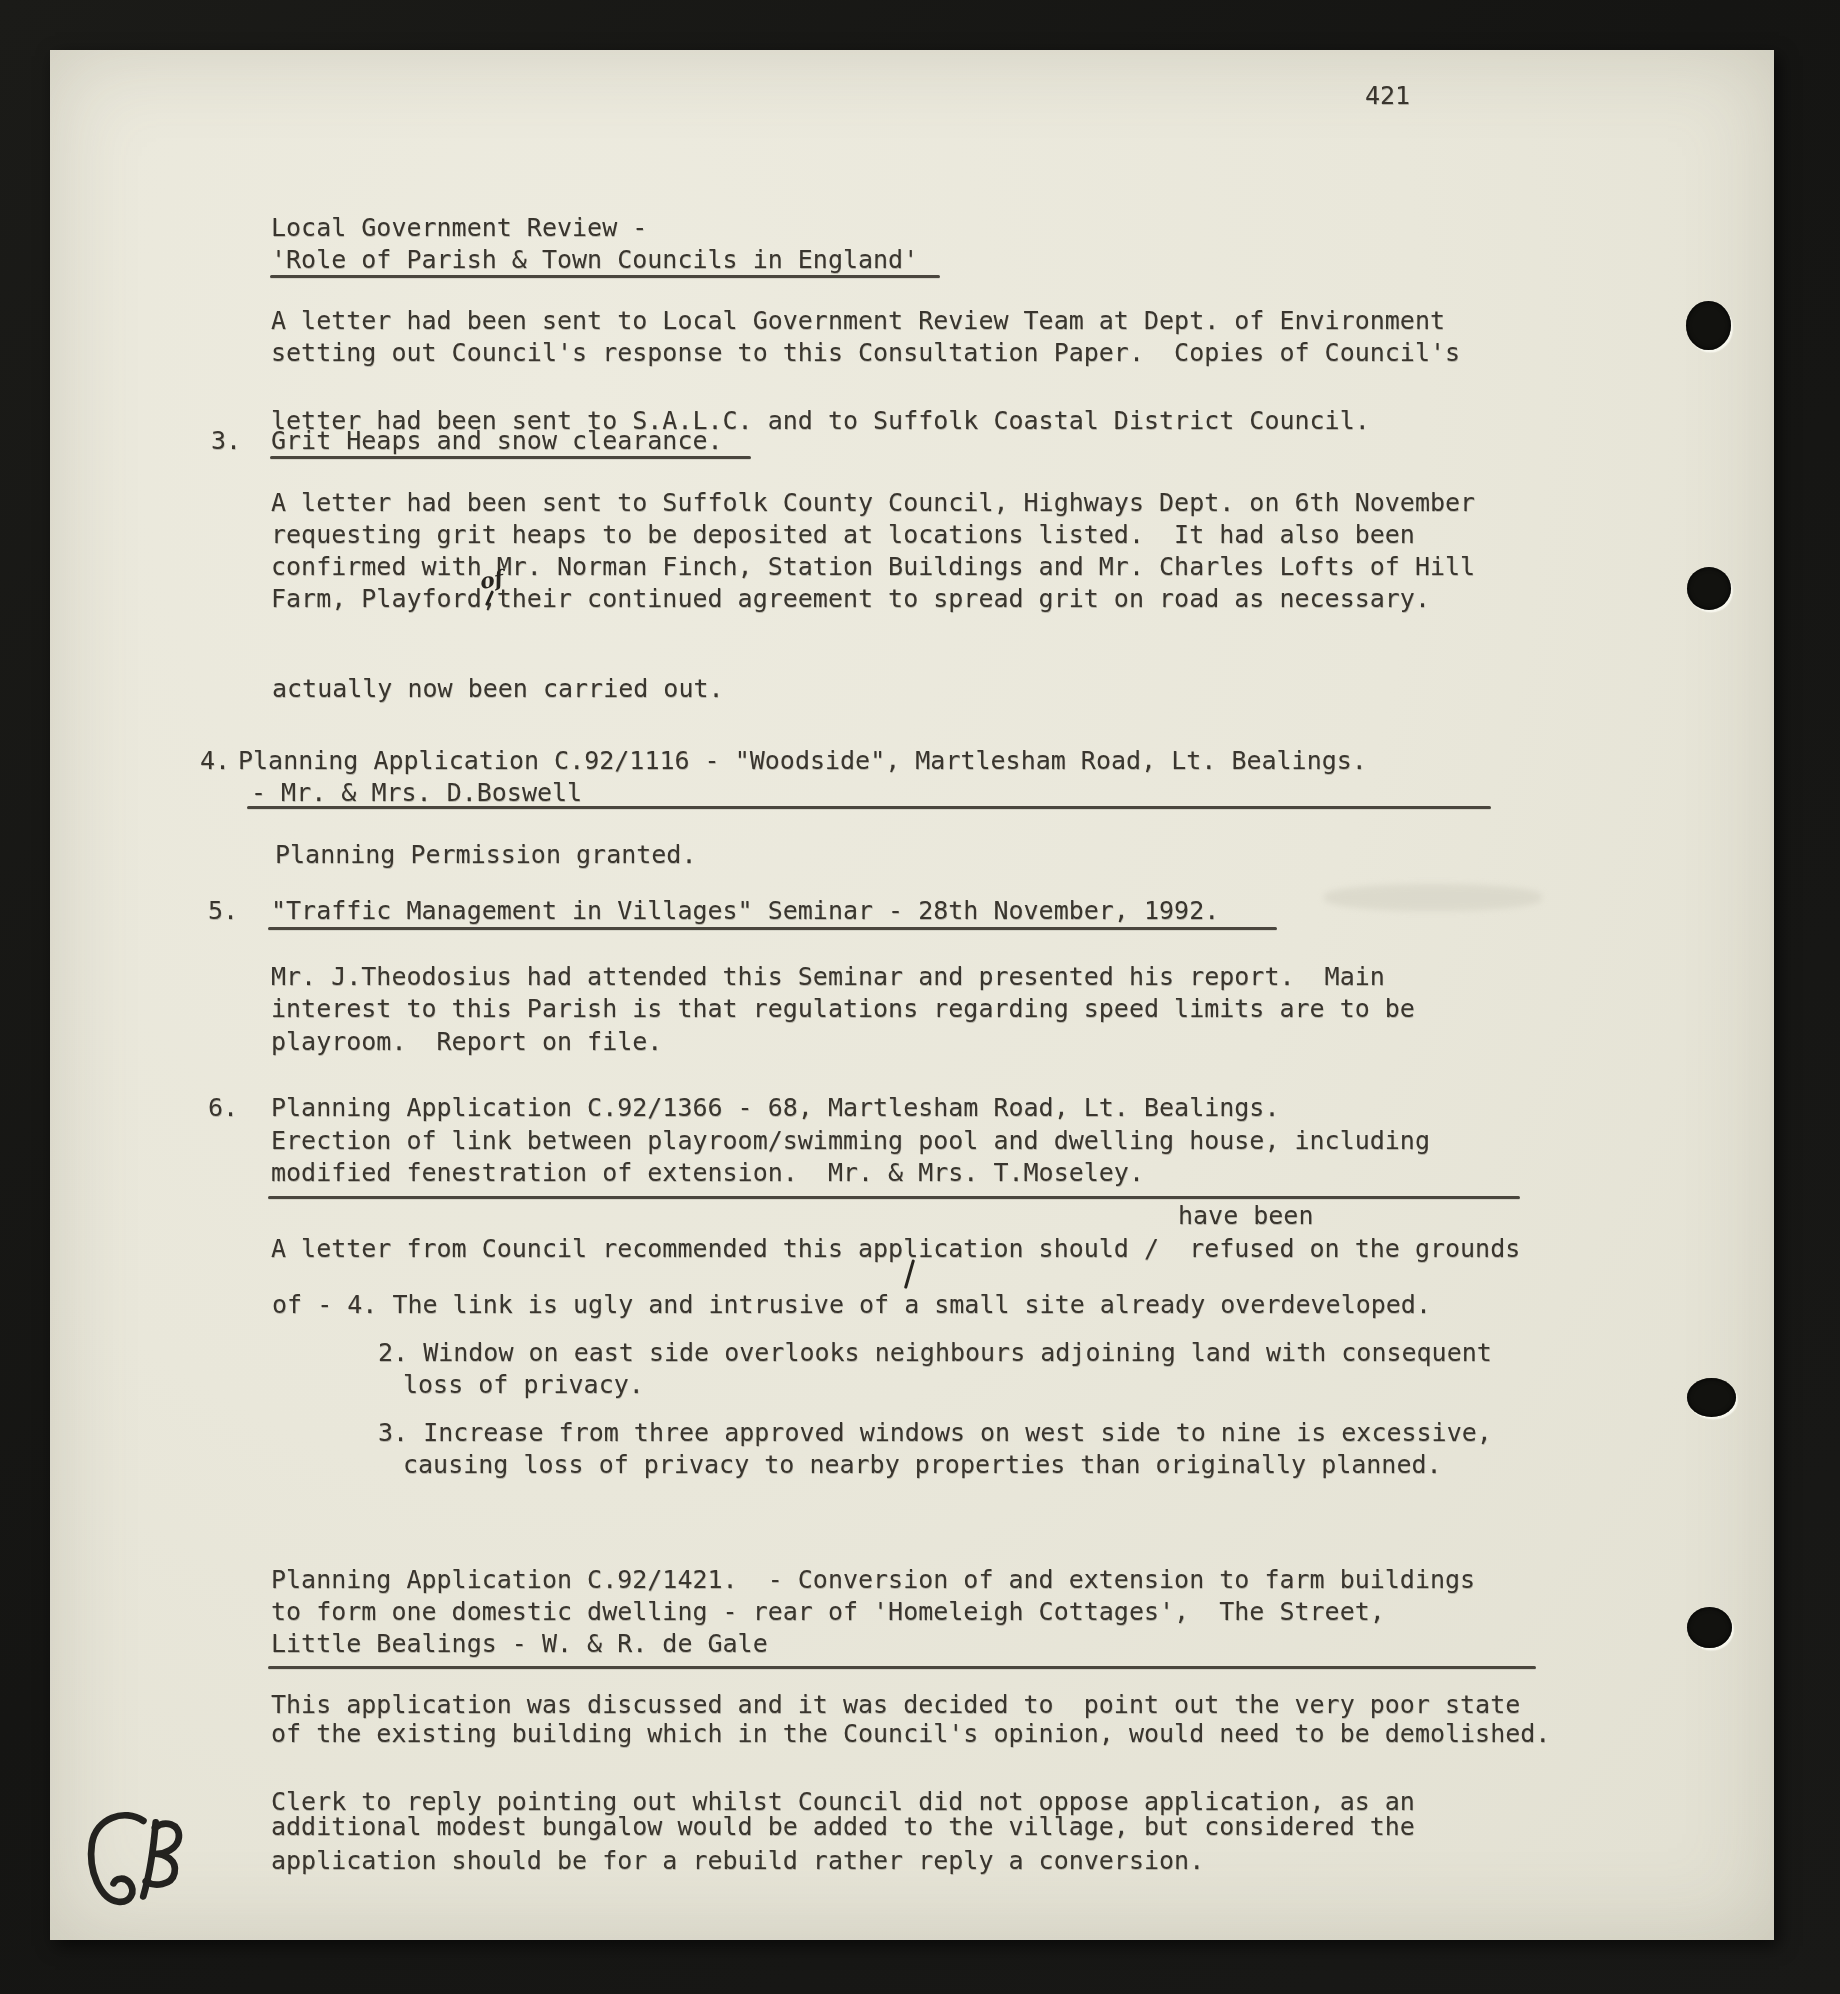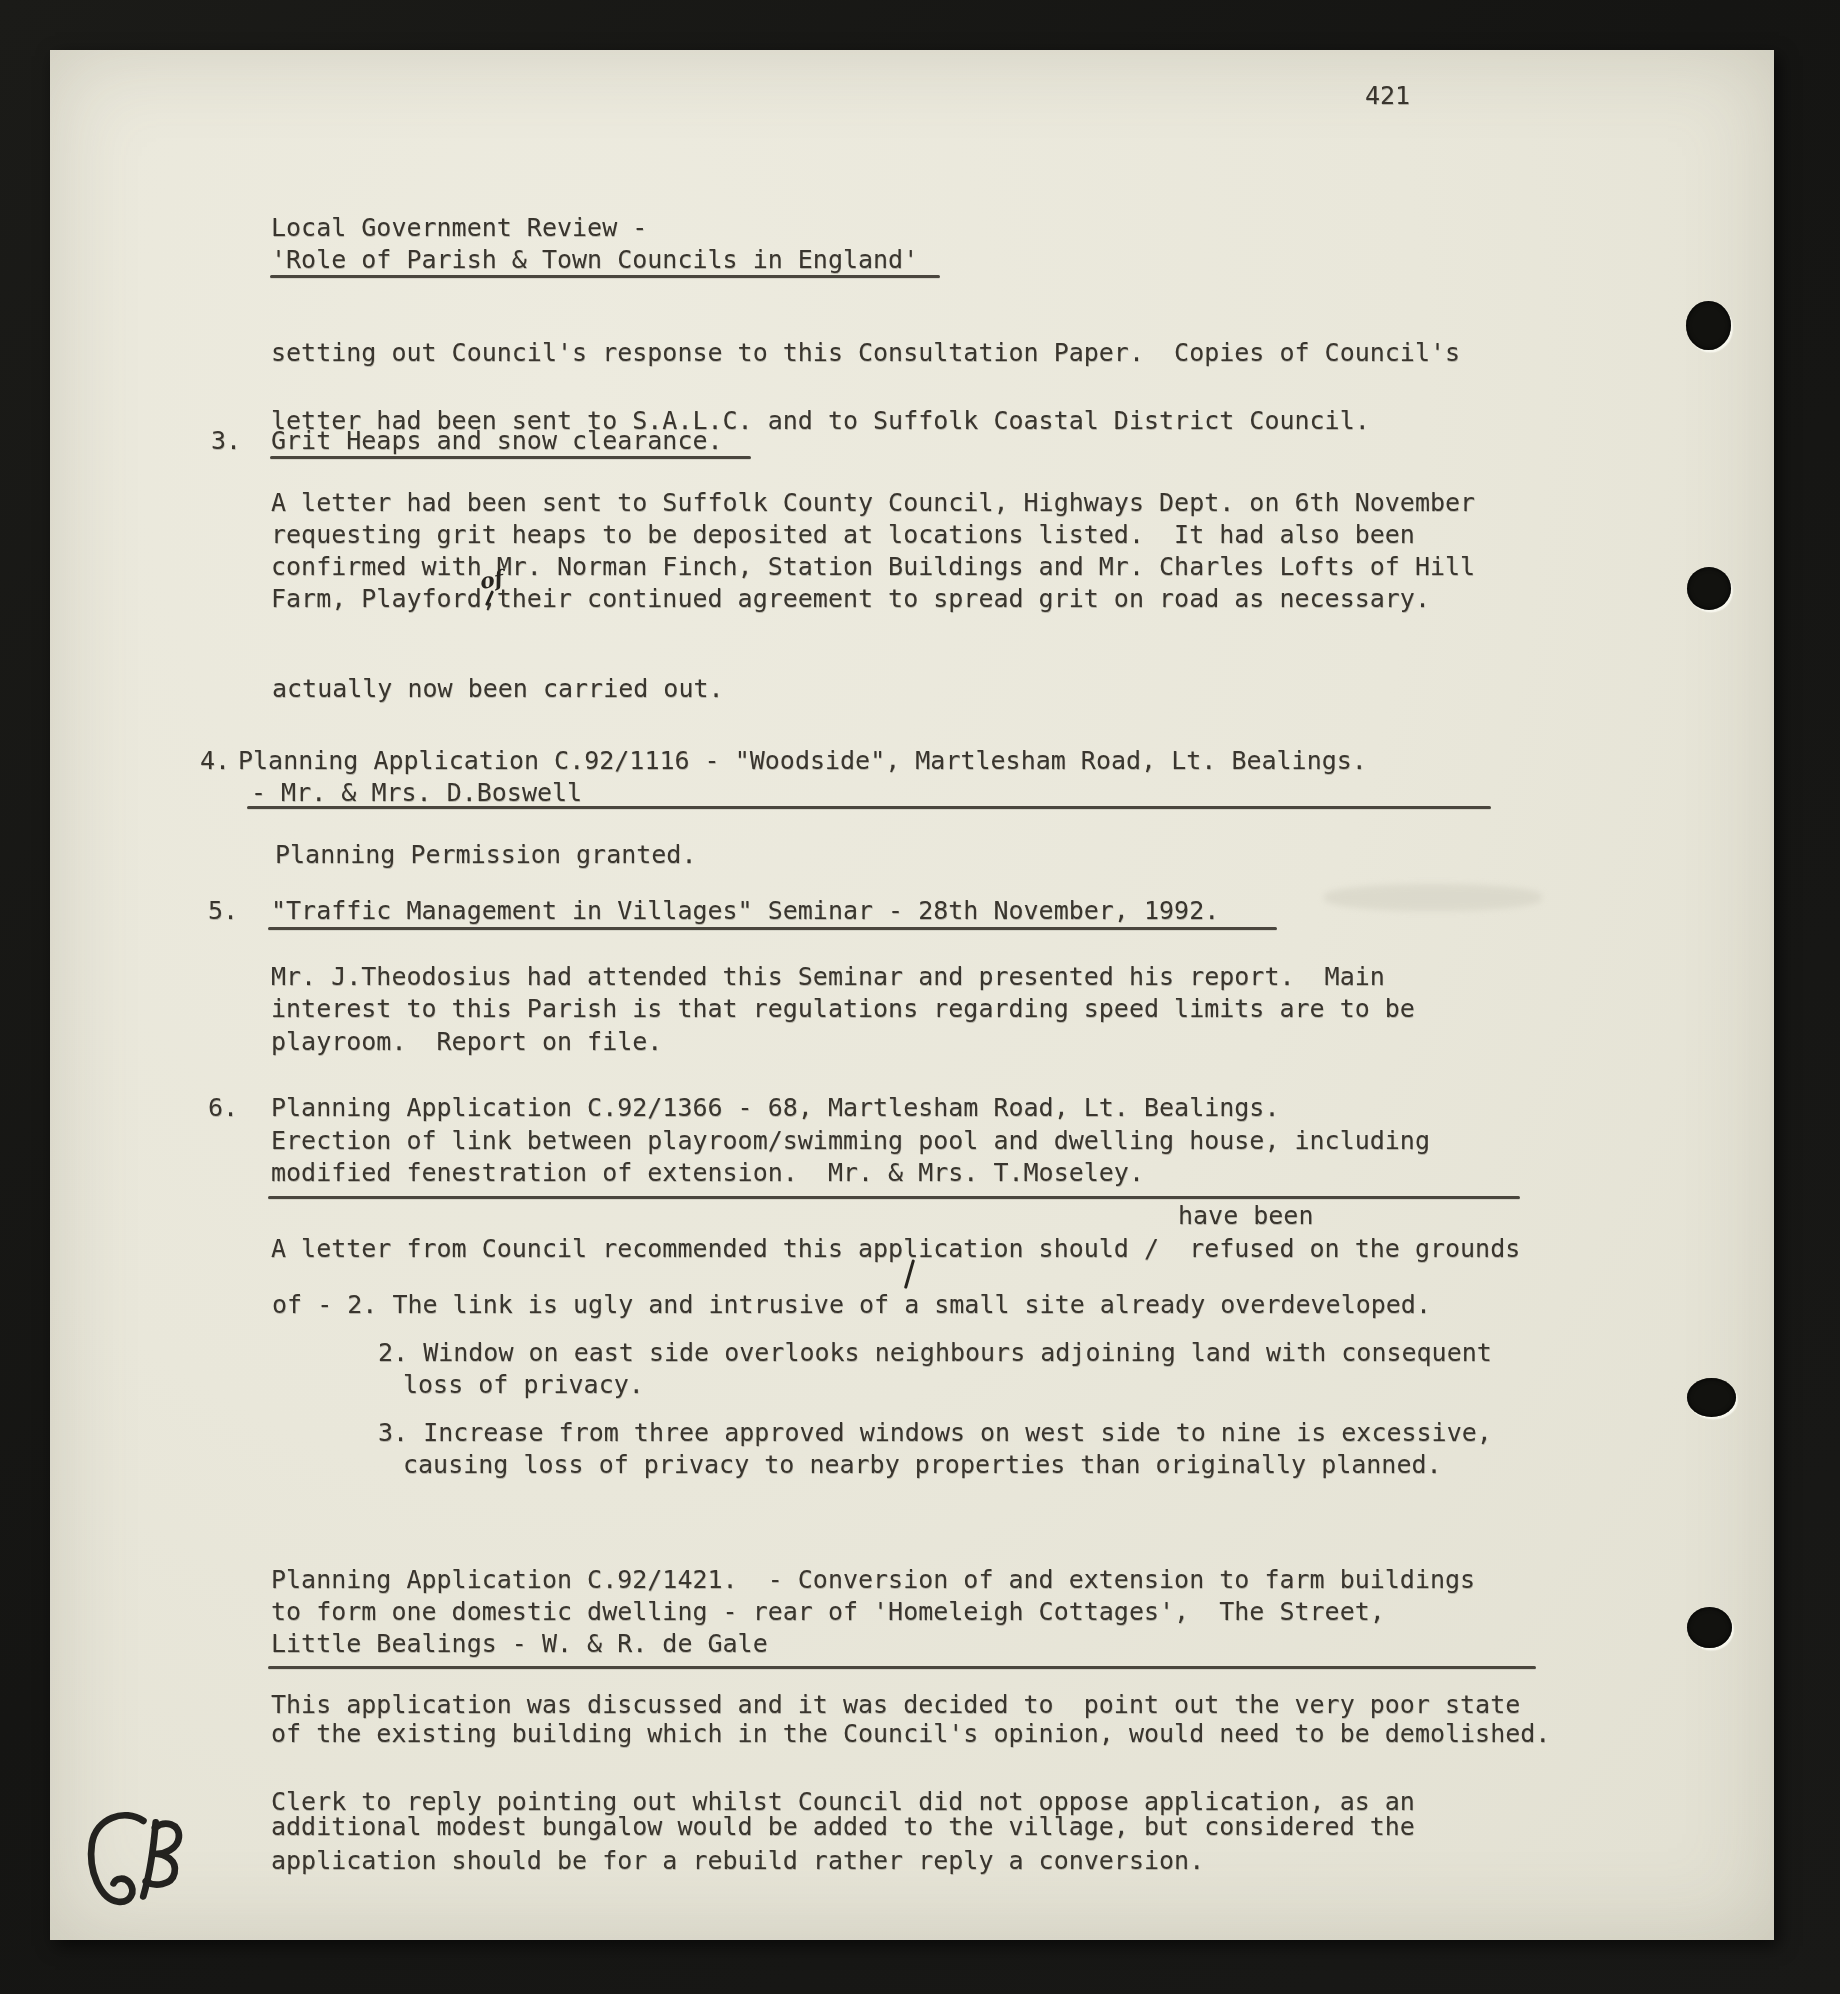--- a/index.html
+++ b/index.html
@@ -59,20 +59,21 @@
 <body>
 
 <div class="scan">
   <div class="paper">
 
     <div class="tline" style="left:1315px;top:33px;">421</div>
 
     <div class="tline" style="left:221px;top:165px;">Local Government Review -</div>
     <div class="tline" style="left:221px;top:197px;">'Role of Parish &amp; Town Councils in England'</div>
     <div class="ul" style="left:220px;top:225px;width:670px;"></div>
+    <div class="tline" style="left:221px;top:258px;">A letter had been sent to Local Government Review Team at Dept. of Environment</div>
     <div class="tline" style="left:221px;top:290px;">setting out Council's response to this Consultation Paper.  Copies of Council's</div>
     <div class="tline" style="left:221px;top:322px;margin-top:36px;">letter had been sent to S.A.L.C. and to Suffolk Coastal District Council.</div>
 
     <div class="tline" style="left:161px;top:378px;">3.</div>
     <div class="tline" style="left:221px;top:378px;">Grit Heaps and snow clearance.</div>
     <div class="ul" style="left:220px;top:406px;width:481px;"></div>
     <div class="tline" style="left:221px;top:440px;">A letter had been sent to Suffolk County Council, Highways Dept. on 6th November</div>
     <div class="tline" style="left:221px;top:472px;">requesting grit heaps to be deposited at locations listed.  It had also been</div>
     <div class="tline" style="left:221px;top:504px;">confirmed with Mr. Norman Finch, Station Buildings and Mr. Charles Lofts of Hill</div>
     <div class="tline" style="left:221px;top:536px;">Farm, Playford,their continued agreement to spread grit on road as necessary.</div>
@@ -95,21 +96,21 @@
     <div class="tline" style="left:221px;top:979px;">playroom.  Report on file.</div>
 
     <div class="tline" style="left:158px;top:1045px;">6.</div>
     <div class="tline" style="left:221px;top:1045px;">Planning Application C.92/1366 - 68, Martlesham Road, Lt. Bealings.</div>
     <div class="tline" style="left:221px;top:1078px;">Erection of link between playroom/swimming pool and dwelling house, including</div>
     <div class="tline" style="left:221px;top:1110px;">modified fenestration of extension.  Mr. &amp; Mrs. T.Moseley.</div>
     <div class="ul" style="left:218px;top:1146px;width:1252px;"></div>
     <div class="tline" style="left:1128px;top:1153px;">have been</div>
     <div class="tline" style="left:221px;top:1186px;">A letter from Council recommended this application should /  refused on the grounds</div>
     <div class="slash-mark"></div>
-    <div class="tline" style="left:222px;top:1242px;">of - 2. The link is ugly and intrusive of a small site already overdeveloped.</div>
+    <div class="tline" style="left:222px;top:1242px;">of - 4. The link is ugly and intrusive of a small site already overdeveloped.</div>
     <div class="tline" style="left:328px;top:1290px;">2. Window on east side overlooks neighbours adjoining land with consequent</div>
     <div class="tline" style="left:353px;top:1322px;">loss of privacy.</div>
     <div class="tline" style="left:328px;top:1370px;">3. Increase from three approved windows on west side to nine is excessive,</div>
     <div class="tline" style="left:353px;top:1402px;">causing loss of privacy to nearby properties than originally planned.</div>
 
     <div class="tline" style="left:221px;top:1517px;">Planning Application C.92/1421.  - Conversion of and extension to farm buildings</div>
     <div class="tline" style="left:221px;top:1549px;">to form one domestic dwelling - rear of 'Homeleigh Cottages',  The Street,</div>
     <div class="tline" style="left:221px;top:1581px;">Little Bealings - W. &amp; R. de Gale</div>
     <div class="ul" style="left:218px;top:1616px;width:1268px;"></div>
     <div class="tline" style="left:221px;top:1642px;">This application was discussed and it was decided to  point out the very poor state</div>

